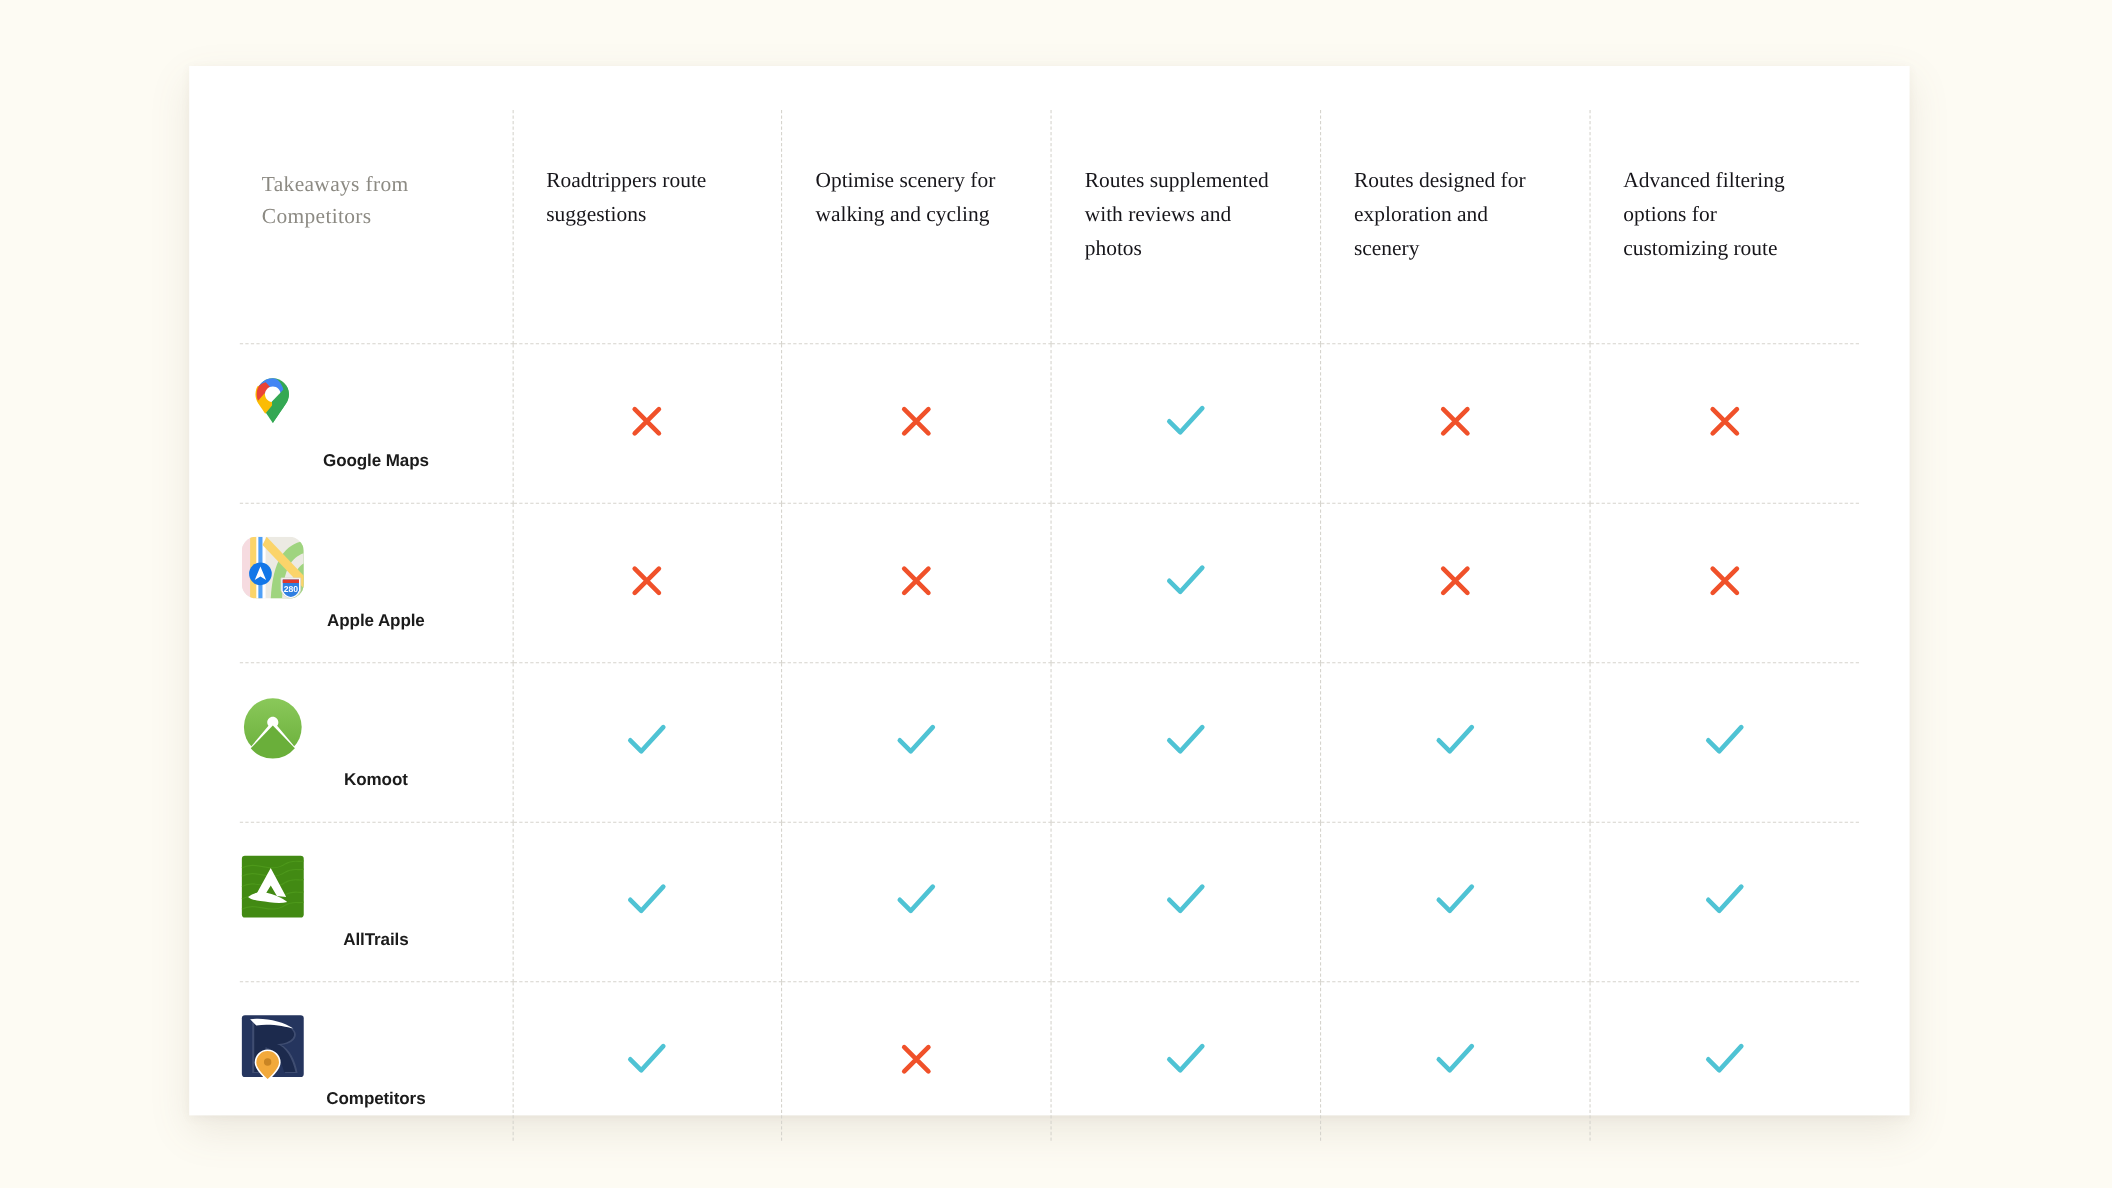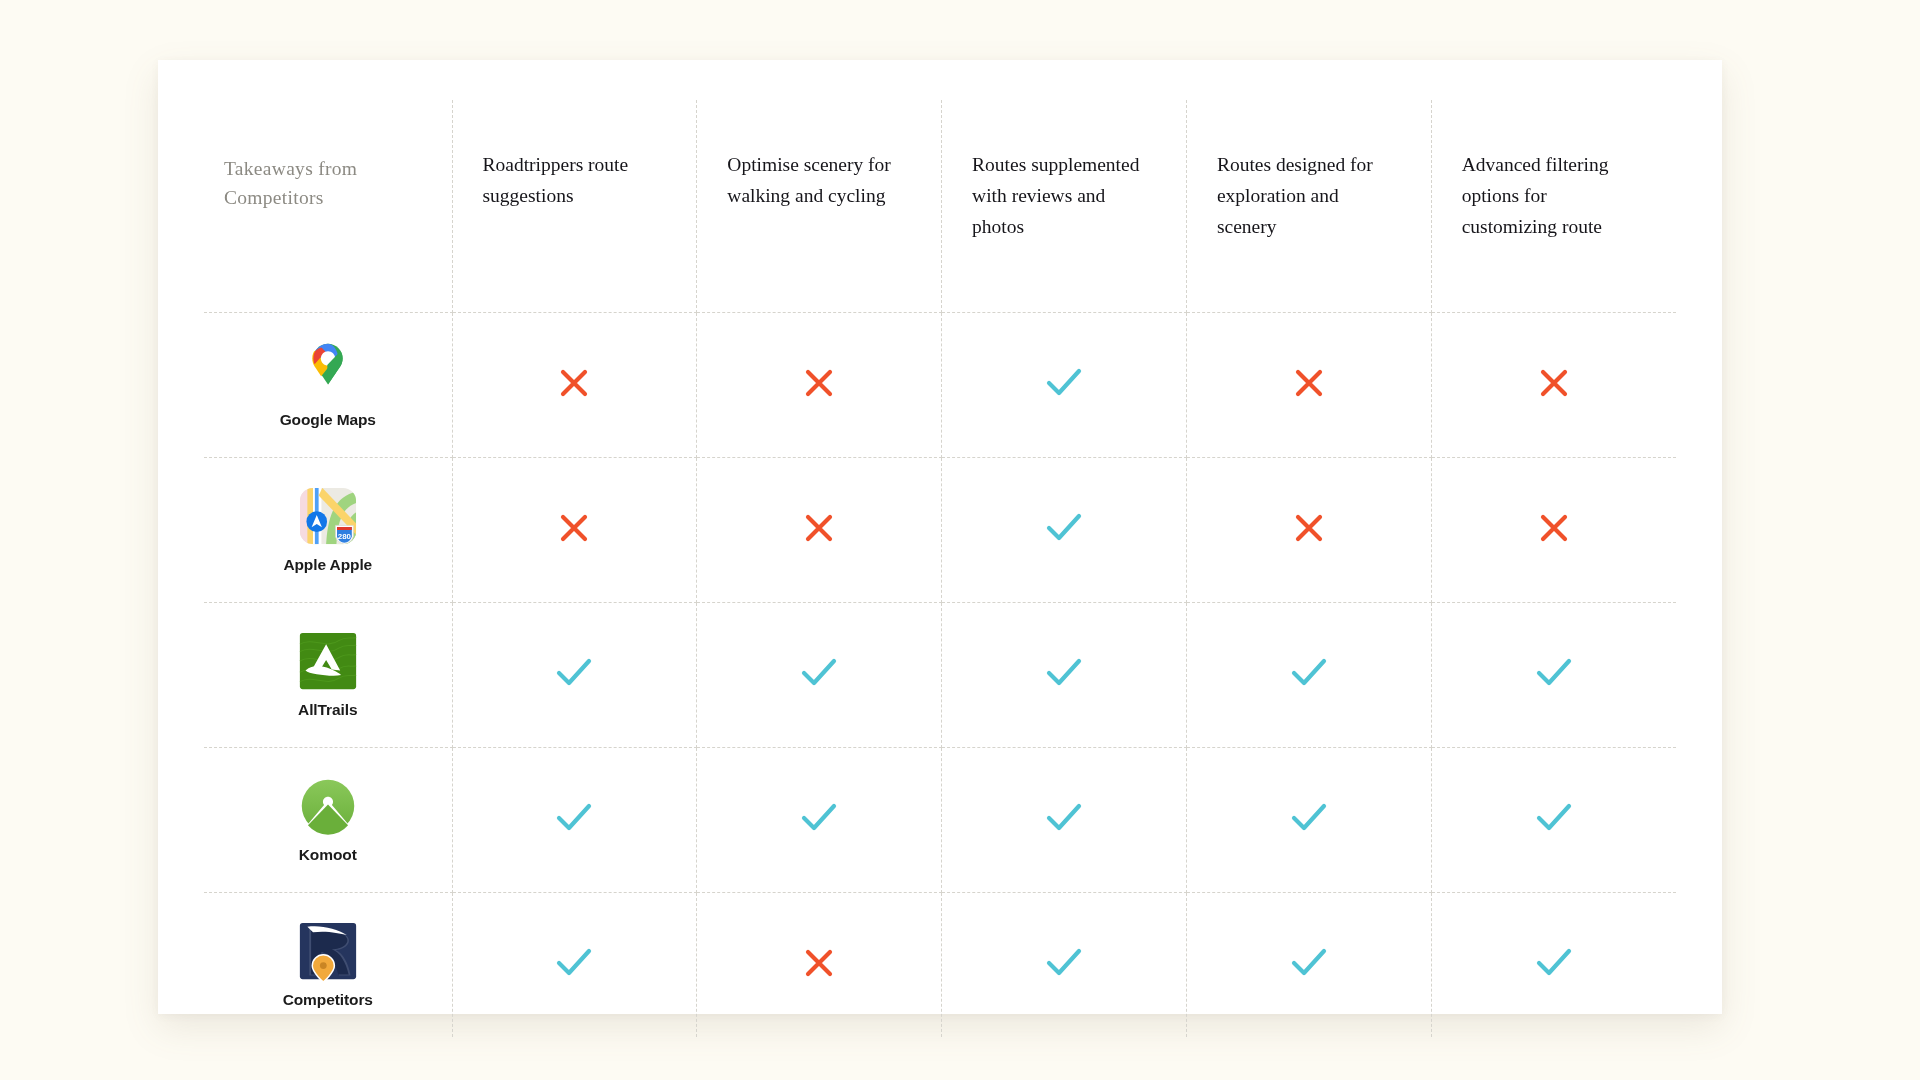--- a/index.html
+++ b/index.html
@@ -10,21 +10,21 @@
     overflow: hidden;
   }
   body {
     background: #fdfbf3;
     font-family: "Liberation Sans", sans-serif;
   }
 
   
   #card {
     position: absolute;
-    left: 158px;
+    left: 172px;
     top: 60px;
     width: 1564px;
     height: 954px;
     background: #ffffff;
     box-shadow: 0 14px 34px rgba(120,110,85,0.13), 0 2px 8px rgba(120,110,85,0.06);
   }
 
   
   table#matrix {
     position: absolute;
@@ -78,21 +78,20 @@
   tbody td.last { border-right: none; }
   tbody tr:last-child td { border-bottom: none; }
 
   td.app-cell {
     text-align: center;
     vertical-align: middle;
   }
   .app-wrap {
     display: flex;
     flex-direction: column;
-    align-items: center;
     justify-content: center;
     gap: 10px;
   }
   .app-logo {
     width: 60px;
     height: 60px;
     display: block;
   }
   .app-name {
     font-family: "Liberation Sans", sans-serif;
@@ -224,20 +223,55 @@
   </svg></span></td>
           <td class="last"><span class="mark"><svg width="30" height="30" viewBox="0 0 30 30" xmlns="http://www.w3.org/2000/svg">
     <path d="M4 4 L26 26 M26 4 L4 26" fill="none" stroke="#f0512a" stroke-width="4.2" stroke-linecap="round"></path>
   </svg></span></td>
         </tr>
         <tr>
           <td class="app-cell">
             <div class="app-wrap">
       <span>
                 <svg class="app-logo" viewBox="0 0 64 64" xmlns="http://www.w3.org/2000/svg">
+        <defs>
+                    <linearGradient id="kg" x1="0" y1="0" x2="0" y2="1">
+          <stop offset="0" stop-color="#8ac85a"></stop>
+                      <stop offset="1" stop-color="#6aaf3a"></stop>
+                    </linearGradient>
+                  </defs>
+        <circle cx="32" cy="32" r="28" fill="url(#kg)"></circle>
+        <path d="M32 22 c-3 0 -5.4 2.4 -5.4 5.4 0 1.3 .5 2.5 1.2 3.4 L10 52 a28 28 0 0 0 44 0 L36.2 30.8 c.8 -.9 1.2 -2.1 1.2 -3.4 0 -3 -2.4 -5.4 -5.4 -5.4z" fill="#ffffff"></path>
+        <path d="M32 30.5 L53.4 52.6 a28 28 0 0 1 -42.8 0z" fill="#6aaf3a"></path>
+      </svg>
+              </span>
+      <span class="app-name">Komoot</span>
+    </div>
+          </td>
+          <td><span class="mark"><svg width="36" height="30" viewBox="0 0 36 30" xmlns="http://www.w3.org/2000/svg">
+      <path d="M3 15 L13 25 L33 3" fill="none" stroke="#4fc3d4" stroke-width="4.2" stroke-linecap="round" stroke-linejoin="round"></path>
+    </svg></span></td>
+          <td><span class="mark"><svg width="36" height="30" viewBox="0 0 36 30" xmlns="http://www.w3.org/2000/svg">
+      <path d="M3 15 L13 25 L33 3" fill="none" stroke="#4fc3d4" stroke-width="4.2" stroke-linecap="round" stroke-linejoin="round"></path>
+    </svg></span></td>
+          <td><span class="mark"><svg width="36" height="30" viewBox="0 0 36 30" xmlns="http://www.w3.org/2000/svg">
+      <path d="M3 15 L13 25 L33 3" fill="none" stroke="#4fc3d4" stroke-width="4.2" stroke-linecap="round" stroke-linejoin="round"></path>
+    </svg></span></td>
+          <td><span class="mark"><svg width="36" height="30" viewBox="0 0 36 30" xmlns="http://www.w3.org/2000/svg">
+      <path d="M3 15 L13 25 L33 3" fill="none" stroke="#4fc3d4" stroke-width="4.2" stroke-linecap="round" stroke-linejoin="round"></path>
+    </svg></span></td>
+          <td class="last"><span class="mark"><svg width="36" height="30" viewBox="0 0 36 30" xmlns="http://www.w3.org/2000/svg">
+      <path d="M3 15 L13 25 L33 3" fill="none" stroke="#4fc3d4" stroke-width="4.2" stroke-linecap="round" stroke-linejoin="round"></path>
+    </svg></span></td>
+        </tr>
+        <tr>
+          <td class="app-cell">
+            <div class="app-wrap">
+      <span>
+                <svg class="app-logo" viewBox="0 0 64 64" xmlns="http://www.w3.org/2000/svg">
         <rect x="2" y="2" width="60" height="60" rx="3" fill="#428a13"></rect>
         <g stroke="#4f9a1d" stroke-width="1.1" fill="none" opacity="0.85">
           <path d="M2 14 C16 6 30 20 44 10 C52 5 58 9 62 7"></path>
           <path d="M2 22 C16 14 30 28 44 18 C52 13 58 17 62 15"></path>
           <path d="M2 32 C16 24 30 38 44 28 C52 23 58 27 62 25"></path>
           <path d="M2 44 C16 36 30 50 44 40 C52 35 58 39 62 37"></path>
           <path d="M2 54 C16 46 30 60 44 50 C52 45 58 49 62 47"></path>
         </g>
         <path d="M30 14 L45 42 L36 41 L30 31 L22 44 L14 43 Z" fill="#ffffff"></path>
         <path d="M8 42 C18 34 30 38 40 43 C44 45 46 47 46 47 C38 49 28 47 20 46 C14 45 10 44 8 42z" fill="#ffffff"></path>
@@ -260,55 +294,20 @@
     </svg></span></td>
           <td class="last"><span class="mark"><svg width="36" height="30" viewBox="0 0 36 30" xmlns="http://www.w3.org/2000/svg">
       <path d="M3 15 L13 25 L33 3" fill="none" stroke="#4fc3d4" stroke-width="4.2" stroke-linecap="round" stroke-linejoin="round"></path>
     </svg></span></td>
         </tr>
         <tr>
           <td class="app-cell">
             <div class="app-wrap">
       <span>
                 <svg class="app-logo" viewBox="0 0 64 64" xmlns="http://www.w3.org/2000/svg">
-        <defs>
-                    <linearGradient id="kg" x1="0" y1="0" x2="0" y2="1">
-          <stop offset="0" stop-color="#8ac85a"></stop>
-                      <stop offset="1" stop-color="#6aaf3a"></stop>
-                    </linearGradient>
-                  </defs>
-        <circle cx="32" cy="32" r="28" fill="url(#kg)"></circle>
-        <path d="M32 22 c-3 0 -5.4 2.4 -5.4 5.4 0 1.3 .5 2.5 1.2 3.4 L10 52 a28 28 0 0 0 44 0 L36.2 30.8 c.8 -.9 1.2 -2.1 1.2 -3.4 0 -3 -2.4 -5.4 -5.4 -5.4z" fill="#ffffff"></path>
-        <path d="M32 30.5 L53.4 52.6 a28 28 0 0 1 -42.8 0z" fill="#6aaf3a"></path>
-      </svg>
-              </span>
-      <span class="app-name">Komoot</span>
-    </div>
-          </td>
-          <td><span class="mark"><svg width="36" height="30" viewBox="0 0 36 30" xmlns="http://www.w3.org/2000/svg">
-      <path d="M3 15 L13 25 L33 3" fill="none" stroke="#4fc3d4" stroke-width="4.2" stroke-linecap="round" stroke-linejoin="round"></path>
-    </svg></span></td>
-          <td><span class="mark"><svg width="36" height="30" viewBox="0 0 36 30" xmlns="http://www.w3.org/2000/svg">
-      <path d="M3 15 L13 25 L33 3" fill="none" stroke="#4fc3d4" stroke-width="4.2" stroke-linecap="round" stroke-linejoin="round"></path>
-    </svg></span></td>
-          <td><span class="mark"><svg width="36" height="30" viewBox="0 0 36 30" xmlns="http://www.w3.org/2000/svg">
-      <path d="M3 15 L13 25 L33 3" fill="none" stroke="#4fc3d4" stroke-width="4.2" stroke-linecap="round" stroke-linejoin="round"></path>
-    </svg></span></td>
-          <td><span class="mark"><svg width="36" height="30" viewBox="0 0 36 30" xmlns="http://www.w3.org/2000/svg">
-      <path d="M3 15 L13 25 L33 3" fill="none" stroke="#4fc3d4" stroke-width="4.2" stroke-linecap="round" stroke-linejoin="round"></path>
-    </svg></span></td>
-          <td class="last"><span class="mark"><svg width="36" height="30" viewBox="0 0 36 30" xmlns="http://www.w3.org/2000/svg">
-      <path d="M3 15 L13 25 L33 3" fill="none" stroke="#4fc3d4" stroke-width="4.2" stroke-linecap="round" stroke-linejoin="round"></path>
-    </svg></span></td>
-        </tr>
-        <tr>
-          <td class="app-cell">
-            <div class="app-wrap">
-      <span>
-                <svg class="app-logo" viewBox="0 0 64 64" xmlns="http://www.w3.org/2000/svg">
         <rect x="2" y="2" width="60" height="60" rx="3" fill="#25355e"></rect>
         <path d="M12 8 C26 6 44 9 52 16 C58 22 52 30 40 31 C48 34 54 46 56 58 L44 58 C41 46 35 36 26 34 L26 58 L12 58 Z" fill="#ffffff" opacity="0.12"></path>
         <path d="M14 9 C30 5 48 10 52 18 C55 24 47 30 36 30 C45 33 51 44 54 57 L43 57 C40 45 34 35 25 33 L25 57 L14 57 Z" fill="#1c2a4d"></path>
         <path d="M10 6 C24 4 42 8 52 15 C44 13 30 10 16 12z" fill="#ffffff"></path>
         <path d="M27 36 c-6.5 0 -11.8 5.3 -11.8 11.8 C15.2 55 27 65 27 65 s11.8 -10 11.8 -17.2 C38.8 41.3 33.5 36 27 36z" fill="#f2a93b" stroke="#ffffff" stroke-width="1.6"></path>
         <circle cx="27" cy="47.5" r="3.6" fill="#c98524"></circle>
       </svg>
               </span>
       <span class="app-name">Competitors</span>
     </div>

